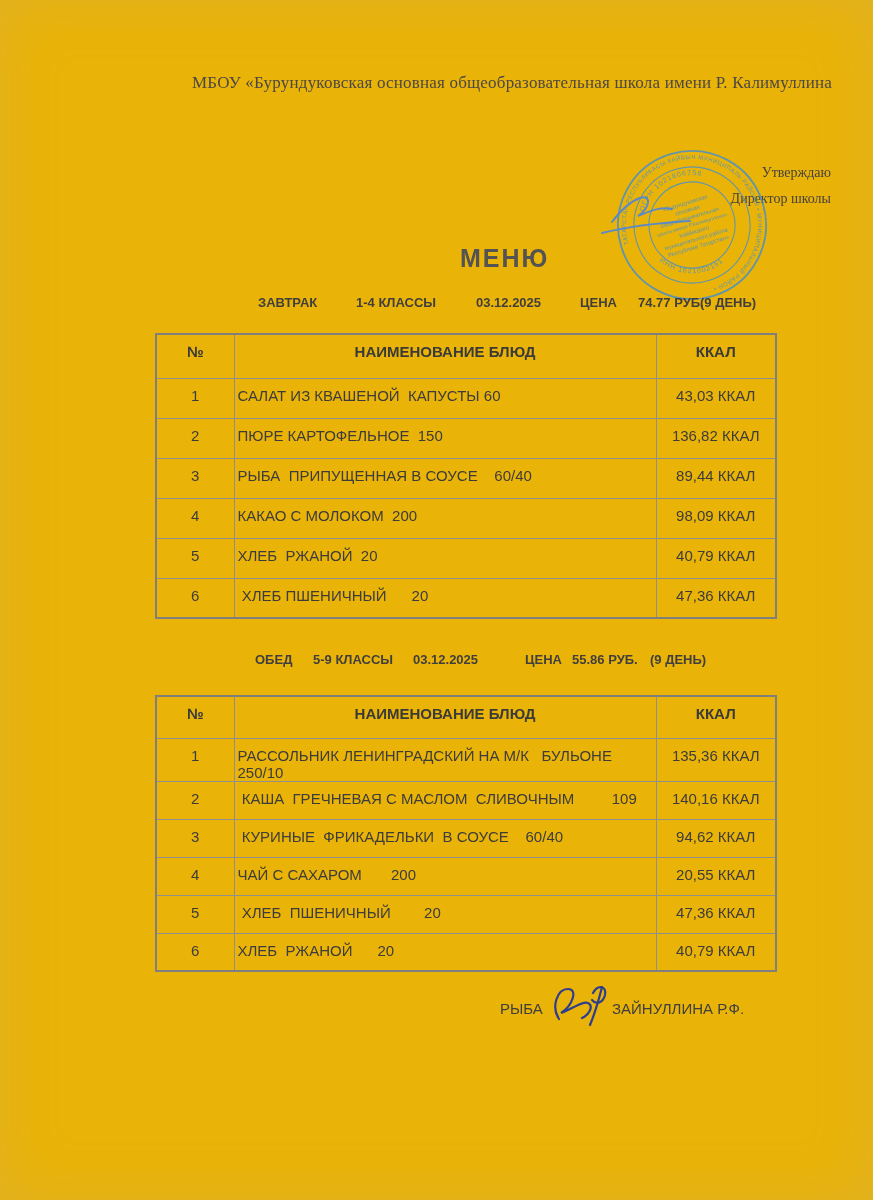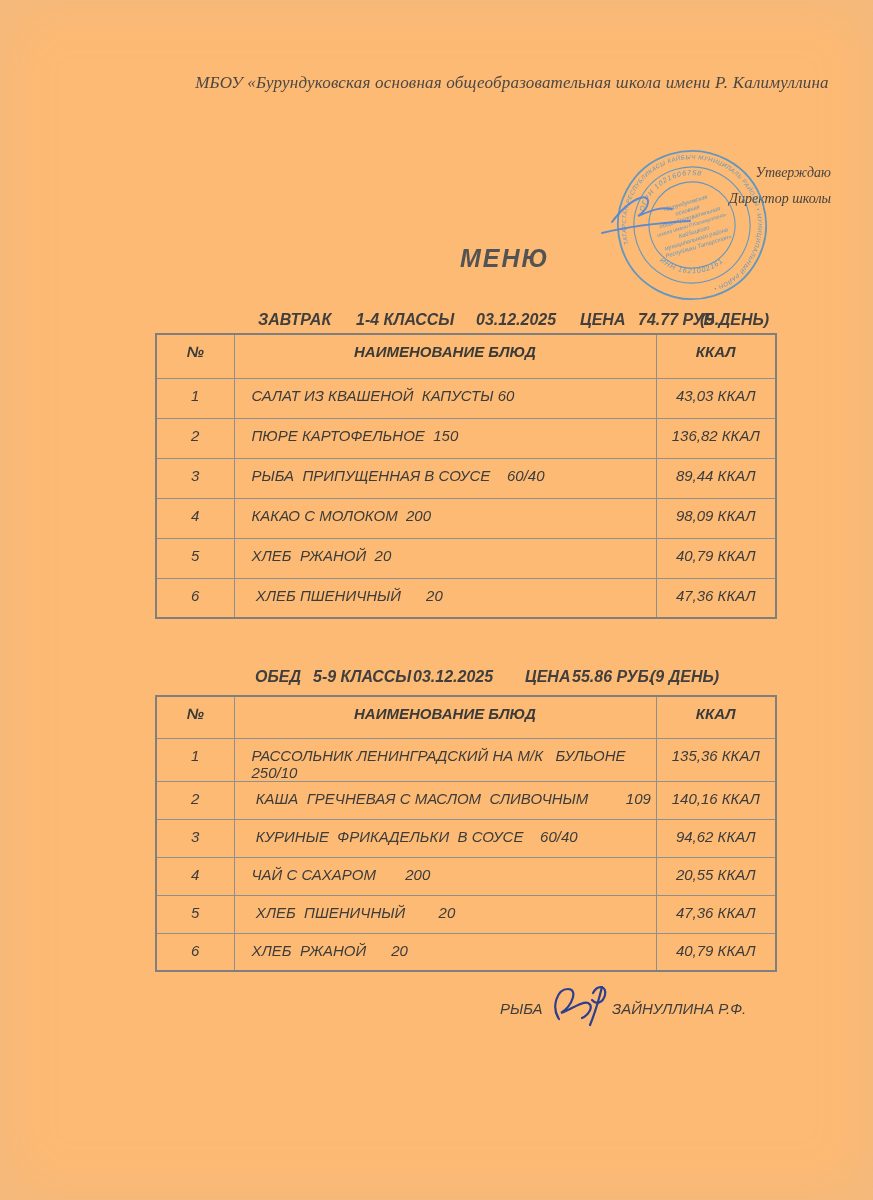--- a/index.html
+++ b/index.html
@@ -1,21 +1,20 @@
 <!DOCTYPE html>
 <html><head>
 <meta charset="utf-8">
 <style>
   * { margin:0; padding:0; box-sizing:border-box; }
   body { background:#e8e8e8; font-family:"Liberation Sans", sans-serif; }
   .page {
     position:relative; width:873px; height:1200px; margin:0 auto;
-    background:#fdba74; overflow:hidden;
+    background:#eab308; overflow:hidden;
     box-shadow: inset 0 0 60px rgba(180,180,175,.18);
-    font-style: italic;
   }
   
   .school-header {
     position:absolute; top:70px; left:152px; width:720px;
     text-align:center; font-family:"Liberation Serif", serif;
     font-size:17px; color:#4b4744; line-height:1.55; letter-spacing:.2px;
   }
   .approve-block {
     position:absolute; top:165px; right:42px; width:220px;
     text-align:right; font-family:"Liberation Serif", serif;
@@ -25,21 +24,21 @@
   
   .stamp { position:absolute; left:612px; top:147px; width:160px; height:160px; opacity:.8; }
   .stamp text { fill:#3f8fd2; font-family:"Liberation Sans", sans-serif; }
   .dir-sign { position:absolute; left:596px; top:188px; width:118px; height:60px; }
   
   .menu-title {
     position:absolute; top:244px; left:460px;
     font-size:25px; font-weight:bold; color:#535353; letter-spacing:2px;
   }
   .meal-line { position:absolute; left:0; width:873px; height:22px;
-    font-size:16px; font-weight:bold; color:#403f3d;margin-top:16px; }
+    font-size:13px; font-weight:bold; color:#403f3d; }
   .meal-line span { position:absolute; white-space:pre; }
   #breakfast-line { top:295px; }
   #lunch-line { top:652px; }
   
   .menu-table {
     position:absolute; left:155px; width:620px;
     border-collapse:collapse; table-layout:fixed;
     font-size:15px; color:#3c3c3b;
   }
   #breakfast-table { top:333px; }
@@ -50,21 +49,21 @@
   }
   .menu-table { border:2px solid #7f7f7f; }
   .menu-table th { height:44px; font-weight:bold; text-align:center; color:#3a3a39; }
   #breakfast-table td { height:40px; }
   #lunch-table th { height:42px; }
   #lunch-table td { height:38px; }
   .col-num { width:78px; }
   .col-name { width:422px; }
   .col-kcal { width:120px; }
   td.cell-num { text-align:center; }
-  td.cell-name { text-align:left; padding-left:17px;margin-top:38px; }
+  td.cell-name { text-align:left; padding-left:3px;margin-top:38px; }
   td.cell-kcal { text-align:center; }
   
   .cook-line { position:absolute; top:995px; left:500px; height:40px;
     font-size:15px; color:#3e3e3d; }
   .cook-line .lbl { position:absolute; top:5px; left:0; }
   .cook-line .nm  { position:absolute; top:5px; left:112px; white-space:pre; }
   .cook-sign { position:absolute; left:49px; top:-14px; width:66px; height:50px; }
 </style>
 </head>
 <body>

